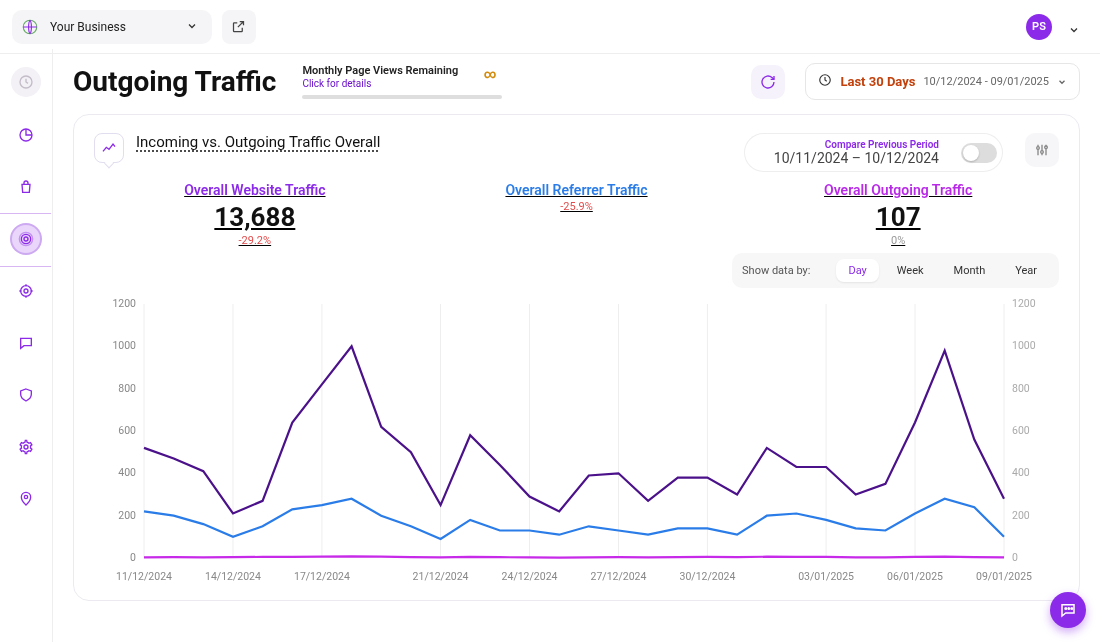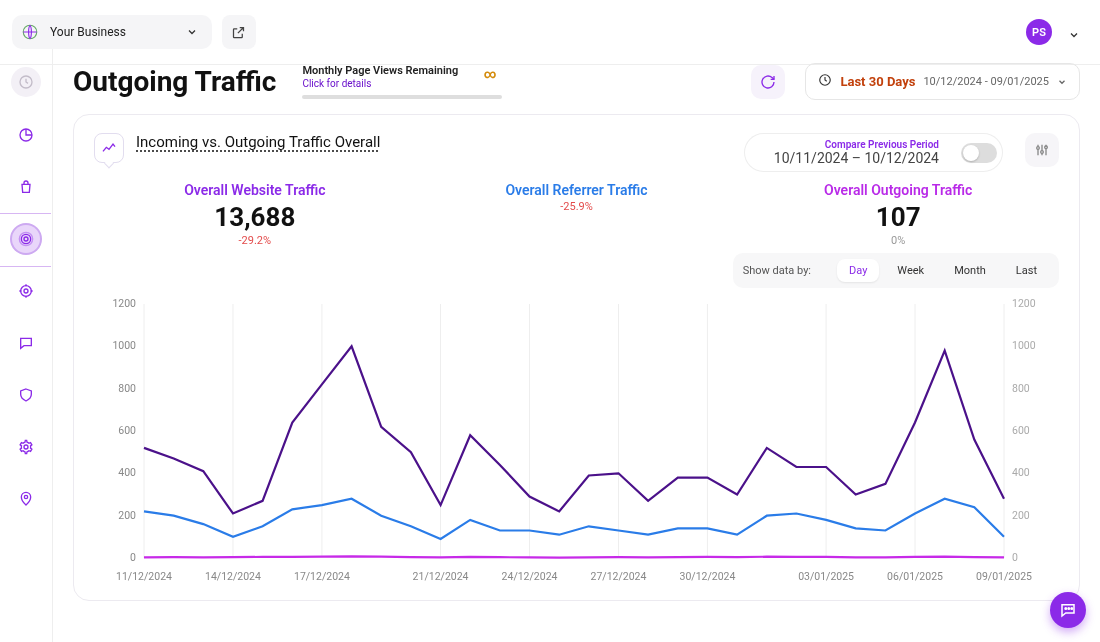--- a/index.html
+++ b/index.html
@@ -1,19 +1,19 @@
 <!DOCTYPE html>
 <html><head>
 <meta charset="utf-8">
 <style>
   * { margin: 0; padding: 0; box-sizing: border-box; font-family: -apple-system, BlinkMacSystemFont, "Segoe UI", Roboto, sans-serif; }
   body { background: #fff; width: 1100px; height: 642px; overflow: hidden; position: relative; }
 
   
-  .topbar { height: 65px; border-bottom: 1px solid #eee; display: flex; align-items: center; padding: 0 12px; gap: 10px; }
+  .topbar { height: 54px; border-bottom: 1px solid #eee; display: flex; align-items: center; padding: 0 12px; gap: 10px; }
   .biz-selector { display: flex; align-items: center; gap: 10px; background: #f5f5f7; border-radius: 10px; padding: 6px 14px 6px 8px; height: 34px; cursor: pointer; }
   .biz-icon { width: 20px; height: 20px; border-radius: 50%; display: flex; align-items: center; justify-content: center; }
   .biz-label { font-size: 12px; color: #222; }
   .chevron-down-small { margin-left: 50px; color: #333; }
   .ext-btn { width: 34px; height: 34px; background: #f5f5f7; border-radius: 8px; display: flex; align-items: center; justify-content: center; cursor: pointer; color: #444; }
   .topbar-spacer { flex: 1; }
   .avatar-wrap { display: flex; align-items: flex-end; gap: 16px; cursor: pointer; padding: 4px 8px; border-radius: 18px; }
   .avatar { width: 26px; height: 26px; border-radius: 50%; background: #8b2ae8; color: #fff; font-size: 11px; font-weight: 600; display: flex; align-items: center; justify-content: center; }
 
   
@@ -48,21 +48,21 @@
   .card-header-spacer { flex:1; }
   .compare-box { text-align:right; padding: 2px 12px 2px 16px; border-left: none; }
   .compare-box-wrap { display:flex; align-items:center; gap:10px; background:#fff; border-radius:20px; box-shadow: 0 0 0 1px #eee inset; padding: 4px 6px 4px 14px; }
   .compare-title { font-size:10px; font-weight:600; color:#8b2ae8;text-align:right; }
   .compare-dates { font-size:14px; color:#444; }
   .toggle { width: 36px; height: 20px; border-radius: 20px; background:#ddd; position:relative; cursor:pointer; }
   .toggle::after { content:""; position:absolute; width:16px; height:16px; background:#fff; border-radius:50%; top:2px; left:2px; box-shadow:0 1px 2px rgba(0,0,0,0.2); }
   .settings-btn { width:34px; height:34px; border-radius:10px; background:#f6f5f8; display:flex; align-items:center; justify-content:center; cursor:pointer; margin-left:10px; color:#888; }
 
   .stats-row { display:flex; margin-top: 10px; }
-  .stat { flex:1; text-align:center; }
+  .stat { flex:1; text-align:center;text-decoration:underline; }
   .stat-label { font-size: 14px; font-weight:600; }
   .stat-value { font-size: 26px; font-weight:700; margin-top: 4px; color:#111; }
   .stat-delta { font-size: 11px; margin-top: 2px; color:#e34b4b; }
   .stat-delta.zero { color:#999; }
   .c-purple { color:#8b2ae8; }
   .c-blue { color:#2a7ce8; }
   .c-magenta { color:#b92ae8; }
 
   .granularity-row { display:flex; justify-content:flex-end; margin-top: 6px; }
   .gran-group { display:flex; align-items:center; gap:6px; background:#f7f7f8; border-radius:10px; padding:6px 10px; font-size:11px; }
@@ -244,21 +244,21 @@
         <div class="stat-delta zero">0%</div>
       </div>
     </div>
 
     <div class="granularity-row">
       <div class="gran-group">
         <span class="gran-label">Show data by:</span>
         <span class="gran-btn active">Day</span>
         <span class="gran-btn">Week</span>
         <span class="gran-btn">Month</span>
-        <span class="gran-btn">Last</span>
+        <span class="gran-btn">Year</span>
       </div>
     </div>
 
     <div class="chart-wrap">
       <svg id="chart-svg" width="960" height="292" viewBox="0 0 960 292">
           <line x1="50" y1="8" x2="50" y2="262" stroke="#eee" stroke-width="1"></line>
           <line x1="138.9655172413793" y1="8" x2="138.9655172413793" y2="262" stroke="#eee" stroke-width="1"></line>
           <line x1="227.9310344827586" y1="8" x2="227.9310344827586" y2="262" stroke="#eee" stroke-width="1"></line>
           <line x1="346.55172413793105" y1="8" x2="346.55172413793105" y2="262" stroke="#eee" stroke-width="1"></line>
           <line x1="435.51724137931035" y1="8" x2="435.51724137931035" y2="262" stroke="#eee" stroke-width="1"></line>

